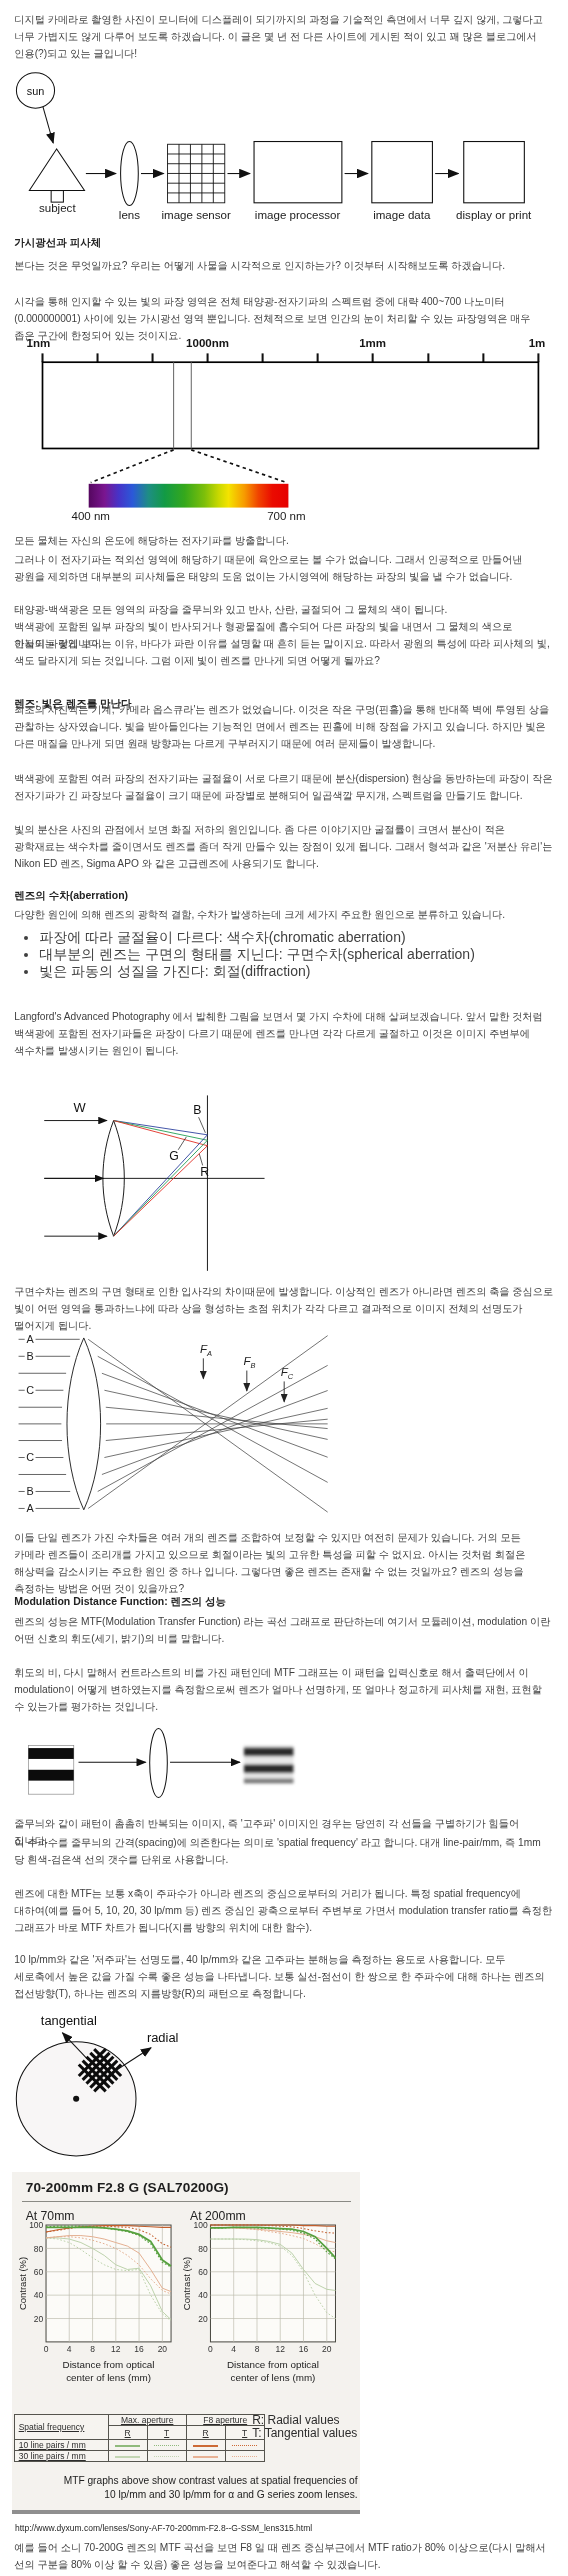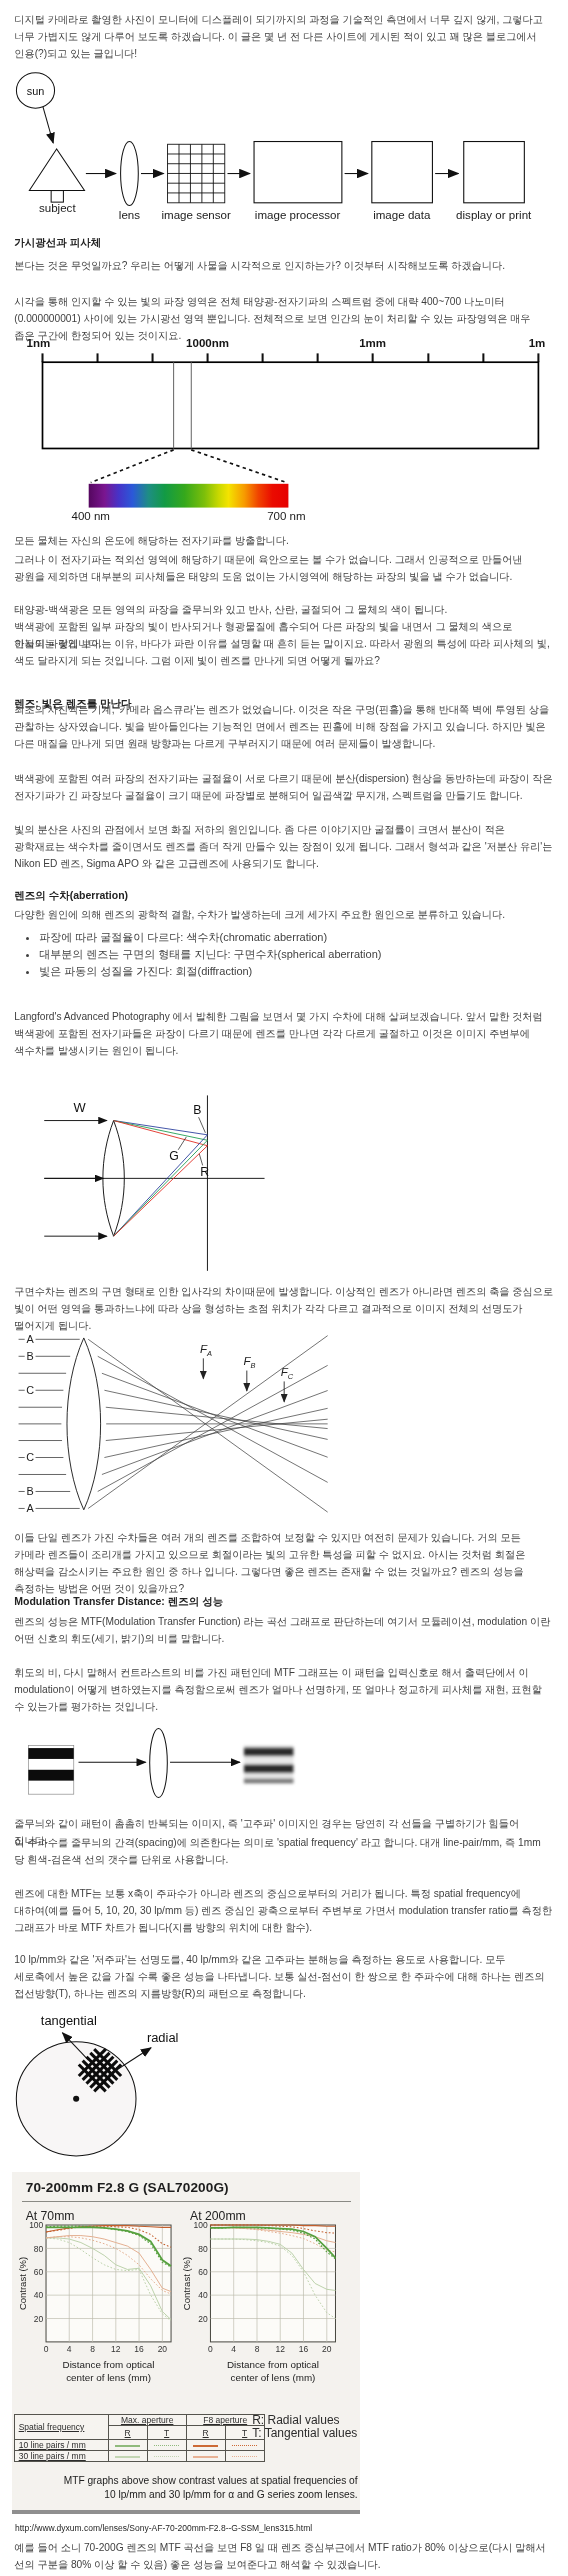--- a/index.html
+++ b/index.html
@@ -1,21 +1,21 @@
 <!DOCTYPE html>
 <html style="font-size:11px"><head>
 <meta charset="utf-8">
 <style>
   html,body{margin:0;padding:0;background:#ffffff;}
   body{width:568px;height:2576px;position:relative;font-family:"Liberation Sans",sans-serif;color:#3f3f3f;}
   .abs{position:absolute;}
   p.body{font-size:10.2px;line-height:17px;margin:0;width:539px;left:14.3px;word-break:keep-all;}
   h2.head{font-size:10.5px;line-height:15px;margin:0;left:14.3px;color:#222;font-weight:bold;text-align:right;}
   ul.blist{margin:0;left:27px;width:503px;padding-left:12.2px;}
-  ul.blist li{font-size:11px;line-height:17px;color:#3f3f3f;}
+  ul.blist li{font-size:14px;line-height:17px;color:#3f3f3f;}
   svg text{font-family:"Liberation Sans",sans-serif;}
   .diag-label{font-size:17px;fill:#1b1b1b;}
   .scale-label{font-size:17px;font-weight:600;fill:#161616;}
   .mtf-figure{background:#f4f2ee;}
   .mtf-title{position:absolute;top:7.5px;left:13.6px;font-size:13.6px;font-weight:bold;letter-spacing:0.1px;color:#1d1d1d;}
   .mtf-rule{position:absolute;top:29px;left:9.5px;width:329px;border-top:1px solid #8a8a84;}
   .legend-table{position:absolute;top:242px;left:1.4px;border-collapse:collapse;font-size:8.5px;color:#2c2c2c;text-decoration:underline;}
   .legend-table td{border:1px solid #55544e;text-align:center;padding:0 2px;background:#f6f4f0;}
   .legend-table td.fname{width:87px;text-align:left;padding-left:4.1px;}
   .legend-table td.ap{width:34px;height:13px;}
@@ -222,21 +222,21 @@
     <line x1="277" y1="52" x2="277" y2="82" stroke="#222" stroke-width="1.3" marker-end="url(#ah3)"></line>
     <text x="336" y="62" font-size="17" font-style="italic" fill="#222"><tspan>F</tspan><tspan dy="4" font-size="11">B</tspan></text>
     <line x1="341" y1="70" x2="341" y2="100" stroke="#222" stroke-width="1.3" marker-end="url(#ah3)"></line>
     <text x="391" y="78" font-size="17" font-style="italic" fill="#222"><tspan>F</tspan><tspan dy="4" font-size="11">C</tspan></text>
     <line x1="396" y1="86" x2="396" y2="116" stroke="#222" stroke-width="1.3" marker-end="url(#ah3)"></line>
   </g>
 </svg>
 
 <p class="body abs" style="top:1529px;">이들 단일 렌즈가 가진 수차들은 여러 개의 렌즈를 조합하여 보정할 수 있지만 여전히 문제가 있습니다. 거의 모든 카메라 렌즈들이 조리개를 가지고 있으므로 회절이라는 빛의 고유한 특성을 피할 수 없지요. 아시는 것처럼 회절은 해상력을 감소시키는 주요한 원인 중 하나 입니다. 그렇다면 좋은 렌즈는 존재할 수 없는 것일까요? 렌즈의 성능을 측정하는 방법은 어떤 것이 있을까요?</p>
 
-<h2 class="head abs" style="top:1594px;">Modulation Transfer Distance: 렌즈의 성능</h2>
+<h2 class="head abs" style="top:1594px;">Modulation Distance Function: 렌즈의 성능</h2>
 <p class="body abs" style="top:1613px;">렌즈의 성능은 MTF(Modulation Transfer Function) 라는 곡선 그래프로 판단하는데 여기서 모듈레이션, modulation 이란 어떤 신호의 휘도(세기, 밝기)의 비를 말합니다.</p>
 <p class="body abs" style="top:1664px;">휘도의 비, 다시 말해서 컨트라스트의 비를 가진 패턴인데 MTF 그래프는 이 패턴을 입력신호로 해서 출력단에서 이 modulation이 어떻게 변하였는지를 측정함으로써 렌즈가 얼마나 선명하게, 또 얼마나 정교하게 피사체를 재현, 표현할 수 있는가를 평가하는 것입니다.</p>
 
 <svg class="abs" style="top:1723px;left:15px;" width="306" height="80" viewBox="0 0 450 118">
   <defs>
     <marker id="ah4" viewBox="0 0 10 8" markerWidth="10" markerHeight="8" refX="9" refY="4" orient="auto">
         <path d="M0,0L10,4L0,8z" fill="#111"></path>
       </marker>
     <filter id="blur1">
         <feGaussianBlur stdDeviation="2.3"></feGaussianBlur>

